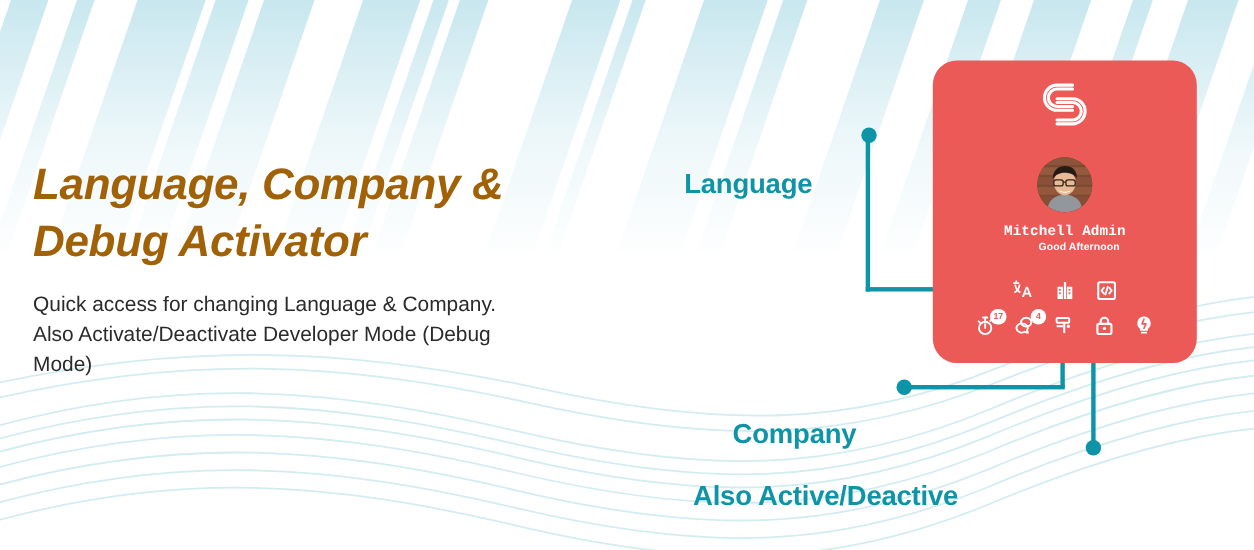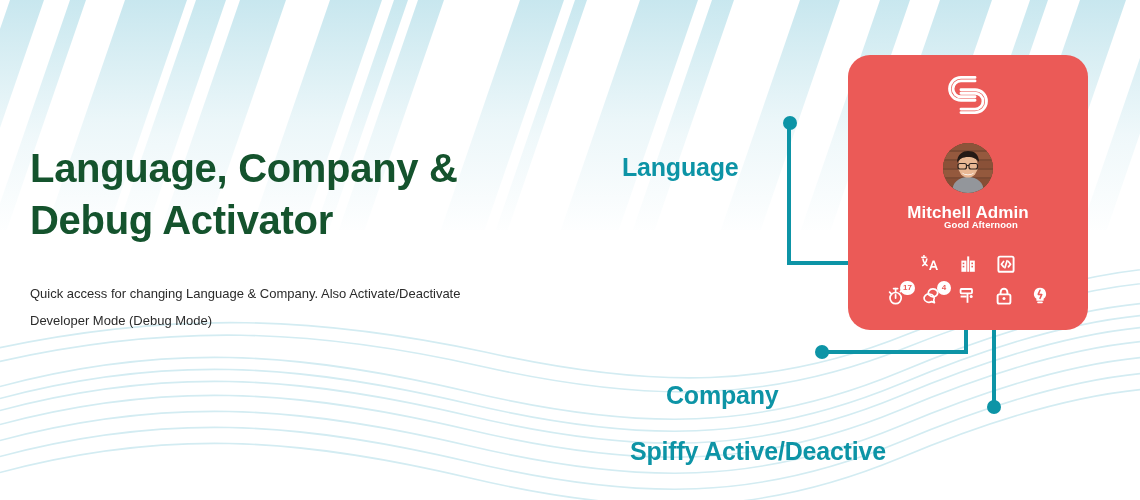--- a/index.html
+++ b/index.html
@@ -25,32 +25,32 @@
 
   
   .headline {
     position:absolute;
     left:30px;
     top:142px;
     width:520px;
     font-size:40px;
     line-height:52px;
     font-weight:bold;
-    color:#14532d;
+    color:#a16207;
     letter-spacing:-0.3px;
+    font-style:italic;
   }
   .subcopy {
     position:absolute;
     left:30px;
     top:264px;
     width:460px;
-    font-size:13px;
+    font-size:19px;
     line-height:27px;
     color:#2b2b2b;
-    margin-top:16px;
   }
 
   
   .callout {
     position:absolute;
     font-size:25px;
     font-weight:bold;
     color:#0d94a6;
     white-space:nowrap;
     letter-spacing:-0.2px;
@@ -99,23 +99,24 @@
     overflow:hidden;
     background:#6b4a37;
   }
   .avatar svg { display:block; width:50px; height:50px; }
   .user-name {
     position:absolute;
     left:0; right:0;
     top:148px;
     text-align:center;
     color:#ffffff;
-    font-size:17px;
+    font-size:13px;
     font-weight:bold;
     letter-spacing:0.1px;
+    font-family:Liberation Mono, monospace;
   }
   .user-greet {
     position:absolute;
     left:0; right:0;
     top:164px;
     text-align:center;
     color:#ffffff;
     font-size:9.5px;
     font-weight:bold;
     letter-spacing:0.1px;
@@ -245,21 +246,21 @@
 
   <div class="conn" id="comp-line-h"></div>
   <div class="conn" id="comp-line-v"></div>
   <div class="conn-dot" id="comp-dot"></div>
 
   <div class="conn" id="debug-line-v"></div>
   <div class="conn-dot" id="debug-dot"></div>
 
   <div class="callout" id="callout-language">Language</div>
   <div class="callout" id="callout-company">Company</div>
-  <div class="callout" id="callout-debug">Spiffy Active/Deactive</div>
+  <div class="callout" id="callout-debug">Also Active/Deactive</div>
 
   <div class="card">
 
     <div class="logo-row">
       <svg class="logo-mark" viewBox="0 0 52 50" aria-hidden="true">
         <g fill="none" stroke="#ffffff" stroke-width="3.2" stroke-linecap="round" stroke-linejoin="round">
           <path d="M34,9 H18 a9,9 0 0 0 0,18 H34"></path>
           <path d="M34,5 H18 a13,13 0 0 0 0,26 H34"></path>
           <path d="M18,41 H34 a9,9 0 0 0 0,-18 H18"></path>
           <path d="M18,45 H34 a13,13 0 0 0 0,-26 H18"></path>

